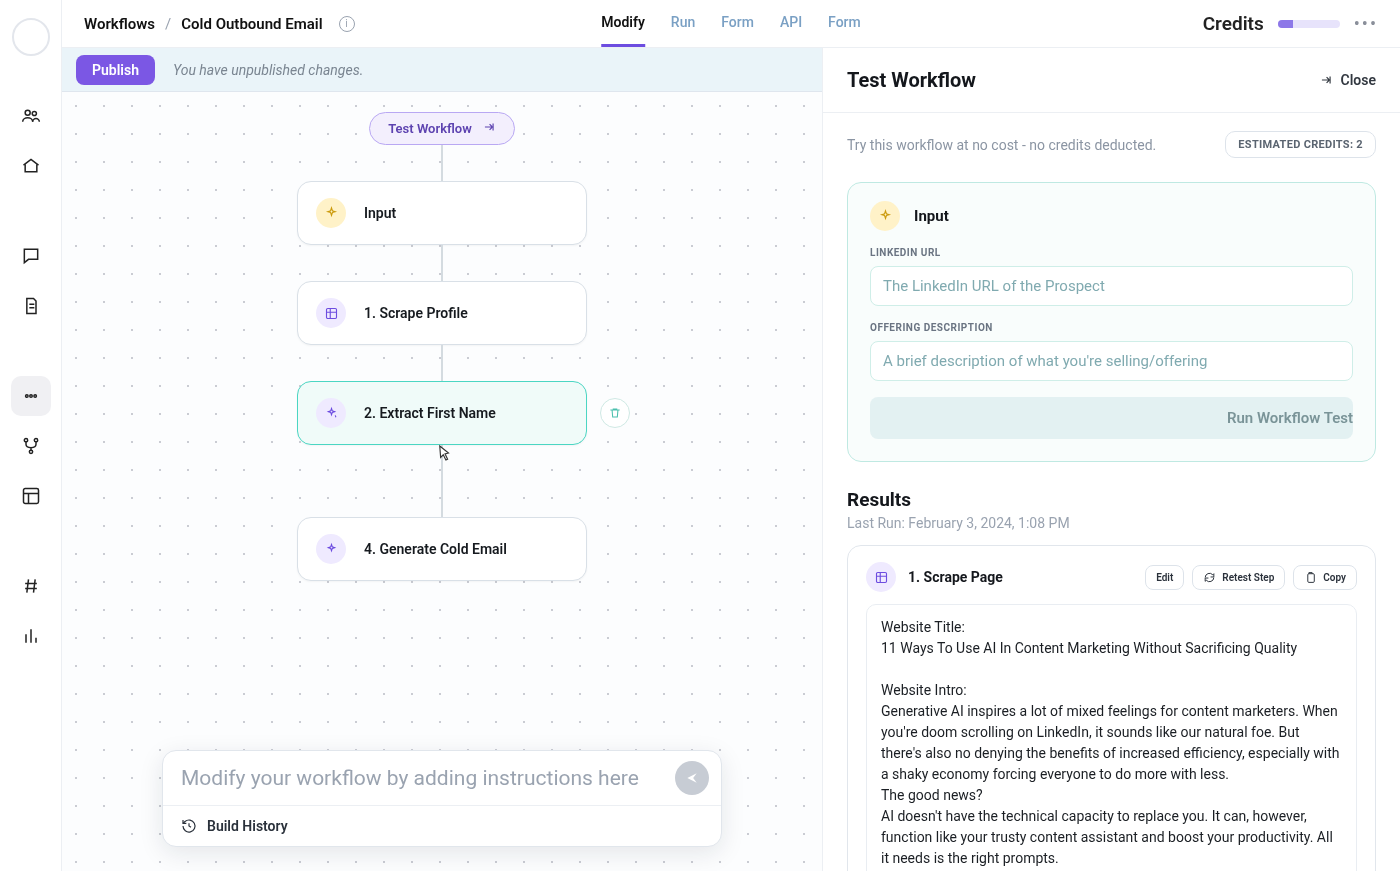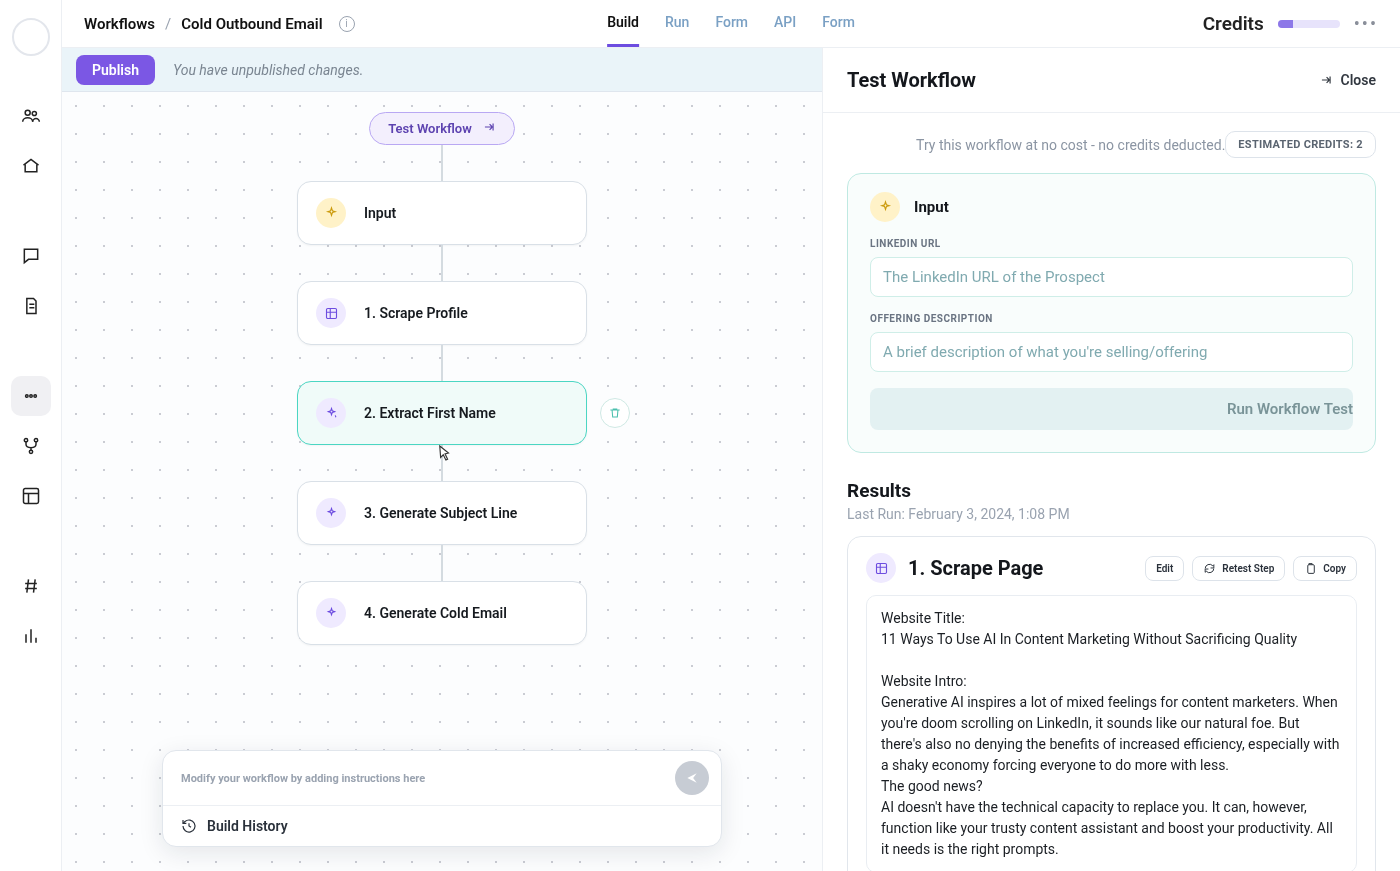--- a/index.html
+++ b/index.html
@@ -111,21 +111,21 @@
   .compose-box {
     position:absolute; bottom:24px; left:50%; transform:translateX(-50%);
     width:560px; background:#fff; border:1px solid #e1e6ec; border-radius:14px;
     box-shadow:0 6px 24px rgba(20,30,50,0.10);
     overflow:hidden;
   }
   .compose-input {
     display:flex; align-items:center; padding:10px 12px 10px 18px;
   }
   .compose-input input {
-    flex:1; border:none; outline:none; font-size:11px; color:#333;font-weight:bold;
+    flex:1; border:none; outline:none; font-size:21px; color:#333;
   }
   .compose-input input::placeholder { color:#9aa3b0; }
   .send-btn {
     width:34px; height:34px; border-radius:50%; background:#c7ccd4; border:none;
     display:flex; align-items:center; justify-content:center; cursor:pointer;
   }
   .send-btn svg { width:14px; height:14px; fill:#fff; }
   .history-row {
     border-top:1px solid #eceff3; padding:12px 18px; display:flex; align-items:center; gap:10px;
     color:#2a313b; font-weight:600; font-size:14px; cursor:pointer;
@@ -140,21 +140,21 @@
     padding:20px 24px; display:flex; align-items:center; justify-content:space-between;
     border-bottom:1px solid #eceff3;
   }
   .rp-title { font-size:20px; font-weight:700; color:#14171c; }
   .close-btn {
     display:flex; align-items:center; gap:8px; color:#323840; font-size:14px; font-weight:600; cursor:pointer;
   }
   .close-btn svg { width:14px; height:14px; stroke:#323840; fill:none; stroke-width:2;}
   .rp-body { flex:1; padding:18px 24px 0 24px; overflow:auto; }
 
-  .subrow { display:flex; align-items:center; justify-content:flex-end; margin-bottom:15px;}
+  .subrow { display:flex; align-items:center; justify-content:space-between; margin-bottom:24px;}
   .subtext { color:#8b95a3; font-size:14px; }
   .chip {
     border:1px solid #dde3ea; border-radius:10px; padding:6px 12px; font-size:11px;
     font-weight:700; color:#5a6470; letter-spacing:.3px;
   }
 
   .input-card {
     border:1px solid #bfe9e2; background:#f9fdfc; border-radius:14px; padding:18px 22px 22px 22px;
     margin-bottom:26px;
   }
@@ -172,21 +172,21 @@
   }
 
   .res-title { font-size:19px; font-weight:700; color:#14171c; margin-bottom:4px;}
   .res-sub { font-size:14px; color:#9aa3b0; margin-bottom:14px;}
 
   .result-card {
     border:1px solid #e1e6ec; border-radius:14px; padding:16px 18px 18px 18px;
   }
   .result-head { display:flex; align-items:center; justify-content:space-between; margin-bottom:12px;}
   .rh-left { display:flex; align-items:center; gap:12px; }
-  .rh-title { font-weight:700; font-size:20px; color:#14171c;}
+  .rh-title { font-weight:700; font-size:14px; color:#14171c;}
   .rh-right { display:flex; gap:8px; }
   .pill-btn {
     border:1px solid #dde3ea; background:#fff; border-radius:8px; padding:5px 10px;
     font-size:10px; font-weight:600; color:#2a313b; cursor:pointer; display:inline-flex;
     align-items:center; gap:6px;
   }
   .pill-btn svg { width:13px; height:13px; stroke:#2a313b; fill:none; stroke-width:1.8;}
   .result-body {
     border:1px solid #e9edf2; border-radius:10px; padding:12px 14px; font-size:14px;
     color:#1b1f24; line-height:1.5; white-space:pre-line;
@@ -262,21 +262,21 @@
 <div class="main">
 
   <div class="topbar">
     <div class="crumbwrap">
       <span class="crumb1">Workflows</span>
       <span class="crumbslash">/</span>
       <span class="crumb2">Cold Outbound Email</span>
       <span class="info-circle">i</span>
     </div>
     <div class="tabs">
-      <div class="tab active">Build</div>
+      <div class="tab active">Modify</div>
       <div class="tab">Run</div>
       <div class="tab">Form</div>
       <div class="tab">API</div>
       <div class="tab">Form</div>
     </div>
     <div class="top-right">
       <span class="credits-label">Credits</span>
       <div class="credits-bar">
           <div class="credits-fill"></div>
         </div>
@@ -338,28 +338,20 @@
               <svg viewBox="0 0 24 24">
                   <path d="M4 7h16M9 7V5h6v2M7 7l1 12h8l1-12"></path>
                 </svg>
             </div>
             <svg class="cursor-ptr" style="position:absolute; left:50%; bottom:-18px; transform:translateX(-4px);" viewBox="0 0 16 20">
                 <path d="M2 2l10 8-4 1 3 6-2 1-3-6-3 3z"></path>
               </svg>
           </div>
           <div class="vline mid"></div>
 
-          <div class="node">
-            <span class="node-icon ic-purple-light">
-              <svg viewBox="0 0 24 24">
-                  <path d="M12 4l1.3 3.7L17 9l-3.7 1.3L12 14l-1.3-3.7L7 9l3.7-1.3z"></path>
-                </svg>
-            </span>
-            <span>3. Generate Subject Line</span>
-          </div>
           <div class="vline mid"></div>
 
           <div class="node">
             <span class="node-icon ic-purple-light">
               <svg viewBox="0 0 24 24">
                   <path d="M12 4l1.3 3.7L17 9l-3.7 1.3L12 14l-1.3-3.7L7 9l3.7-1.3z"></path>
                 </svg>
             </span>
             <span>4. Generate Cold Email</span>
           </div>

